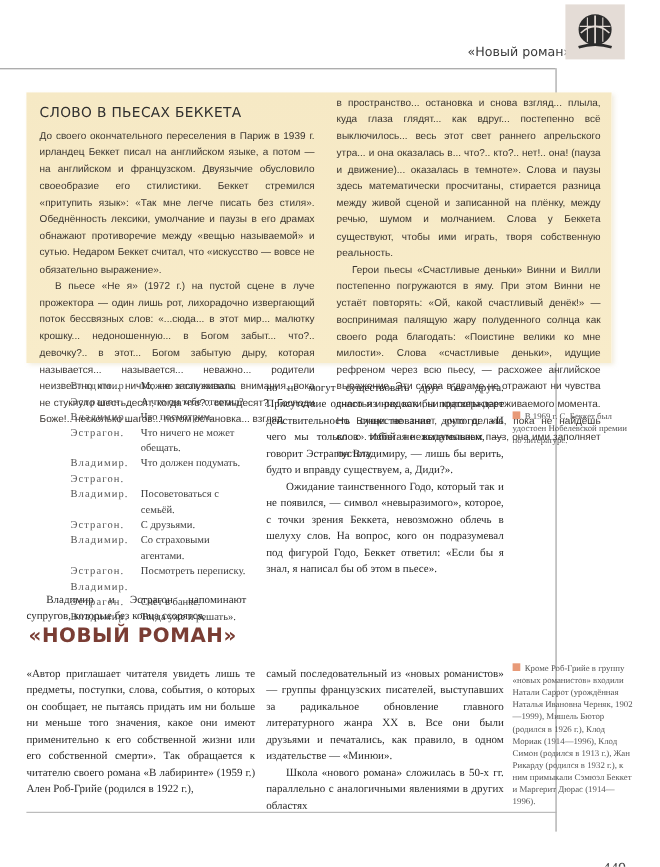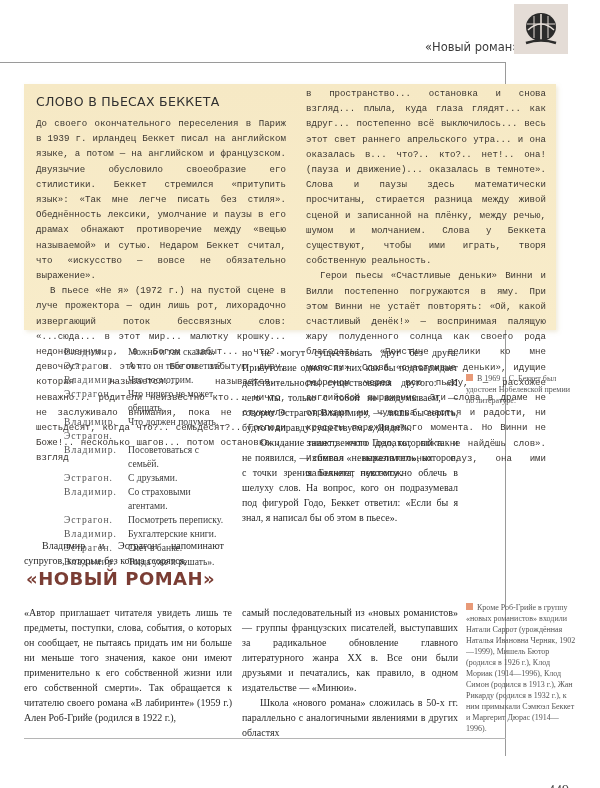--- a/index.html
+++ b/index.html
@@ -7,21 +7,21 @@
   body { position: relative; font-family: "Liberation Serif", serif; color: #2a2a2a; }
 
   .header-rule { position: absolute; left: 0; top: 62px; width: 505px; height: 1px; background: #9a9a9a; }
   .right-rule { position: absolute; left: 505px; top: 62px; width: 1px; height: 694px; background: #9a9a9a; }
   .header-title { position: absolute; left: 425px; top: 40px; font-family: "DejaVu Sans", sans-serif; font-size: 11.5px; color: #3a3a3a; }
   .emblem { position: absolute; left: 514px; top: 4px; width: 54px; height: 50px; background: #e4dcd6; display: flex; align-items: center; justify-content: center; }
   .emblem svg { width: 42px; height: 38px; }
 
   .sidebox { position: absolute; left: 24px; top: 84px; width: 532px; height: 246px; background: linear-gradient(180deg, #f6e9c5 0%, #f8ecca 100%); box-shadow: 2px 2px 4px rgba(200,180,120,0.25); }
   .sidebox-title { position: absolute; left: 12px; top: 10px; font-family: "DejaVu Sans", sans-serif; font-size: 12.5px; letter-spacing: 0.3px; color: #2f2f2f; }
-  .sb-col { position: absolute; font-family: Liberation Mono, monospace; font-size: 9.1px; line-height: 15.2px; color: #3a3530; text-align: justify; }
+  .sb-col { position: absolute; font-family: Liberation Sans, sans-serif; font-size: 9.1px; line-height: 15.2px; color: #3a3530; text-align: justify; }
   .sb-col p { text-indent: 0; }
   .sb-col p.ind { text-indent: 14px; }
   .sb-col1 { left: 12px; top: 32px; width: 250px; }
   .sb-col2 { left: 282px; top: 2px; width: 240px; }
 
   .dialogue { position: absolute; left: 32px; top: 345px; width: 200px; font-size: 9.6px; line-height: 14px; color: #3c3c3c; }
   .dl-row { display: flex; }
   .dl-speaker { width: 64px; flex-shrink: 0; letter-spacing: 1px; color: #555; margin-left: 32px; }
   .dl-line { flex: 1; }
 
@@ -107,21 +107,20 @@
   <div class="dl-row">
       <span class="dl-speaker">Владимир.</span>
       <span class="dl-line">Со страховыми агентами.</span>
     </div>
   <div class="dl-row">
       <span class="dl-speaker">Эстрагон.</span>
       <span class="dl-line">Посмотреть переписку.</span>
     </div>
   <div class="dl-row">
       <span class="dl-speaker">Владимир.</span>
-      <span class="dl-line">Бухгалтерские книги.</span>
     </div>
   <div class="dl-row">
       <span class="dl-speaker">Эстрагон.</span>
       <span class="dl-line">Счёт в банке.</span>
     </div>
   <div class="dl-row">
       <span class="dl-speaker">Владимир.</span>
       <span class="dl-line">Тогда уже и решать».</span>
     </div>
 </div>

